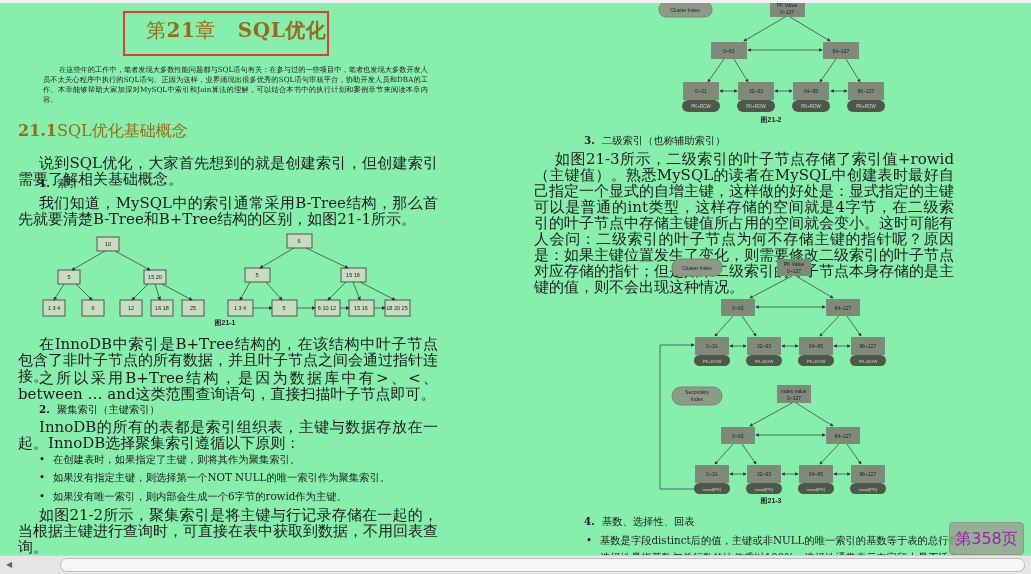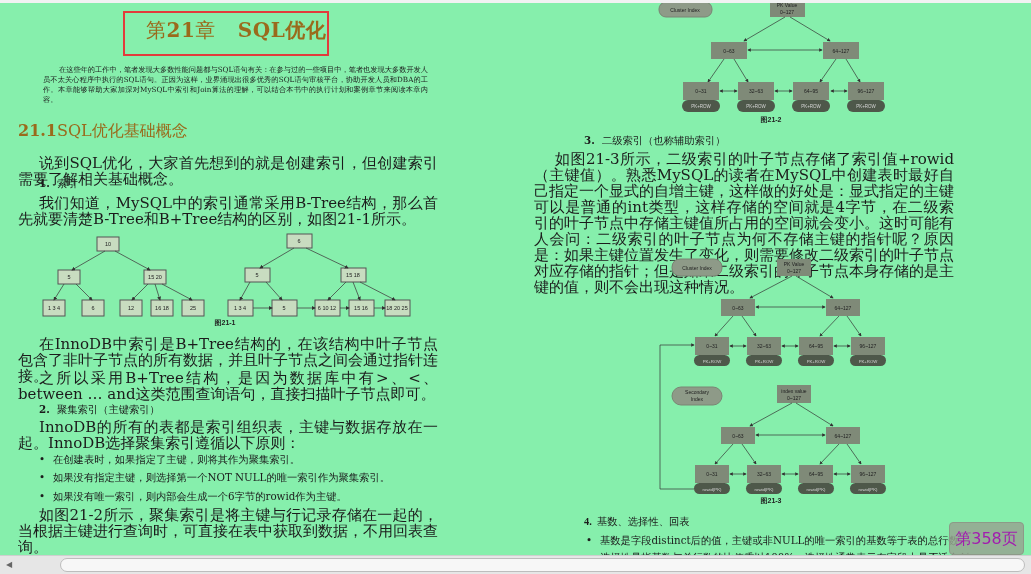--- a/index.html
+++ b/index.html
@@ -330,21 +330,21 @@
       <line x1="199" y1="191" x2="180" y2="211" marker-end="url(#ar3)"></line>
       <line x1="207" y1="191" x2="221" y2="211" marker-end="url(#ar3)"></line>
       <line x1="90" y1="221" x2="106" y2="221" marker-end="url(#ar3)" marker-start="url(#ar3s)"></line>
       <line x1="142" y1="221" x2="158" y2="221" marker-end="url(#ar3)" marker-start="url(#ar3s)"></line>
       <line x1="194" y1="221" x2="210" y2="221" marker-end="url(#ar3)" marker-start="url(#ar3s)"></line>
       <polyline points="54,236 20,236 20,92 54,92" marker-end="url(#ar3)"></polyline>
     </g>
     <text x="131" y="250" font-size="7" font-weight="bold" text-anchor="middle" fill="#222">图21-3</text>
   </svg>
 
-  <div class="heading-num" style="left:84px;top:512px;font-family:Liberation Serif, serif;">
+  <div class="heading-num" style="left:84px;top:512px;">
     <span style="font-weight:bold">4.</span>&nbsp;&nbsp;<span>基数、选择性、回表</span>
   </div>
   <div class="bullet" style="left:100px;top:530px;">基数是字段distinct后的值，主键或非NULL的唯一索引的基数等于表的总行数。</div>
   <div class="bullet" style="left:100px;top:547px;">选择性是指基数与总行数的比值乘以100%，选择性通常表示在字段上是否适合创</div>
 </div>
 
 <div class="watermark">@稀土掘金技术社区</div>
 <div class="page-badge">第358页</div>
 
 <div class="scrollbar">

